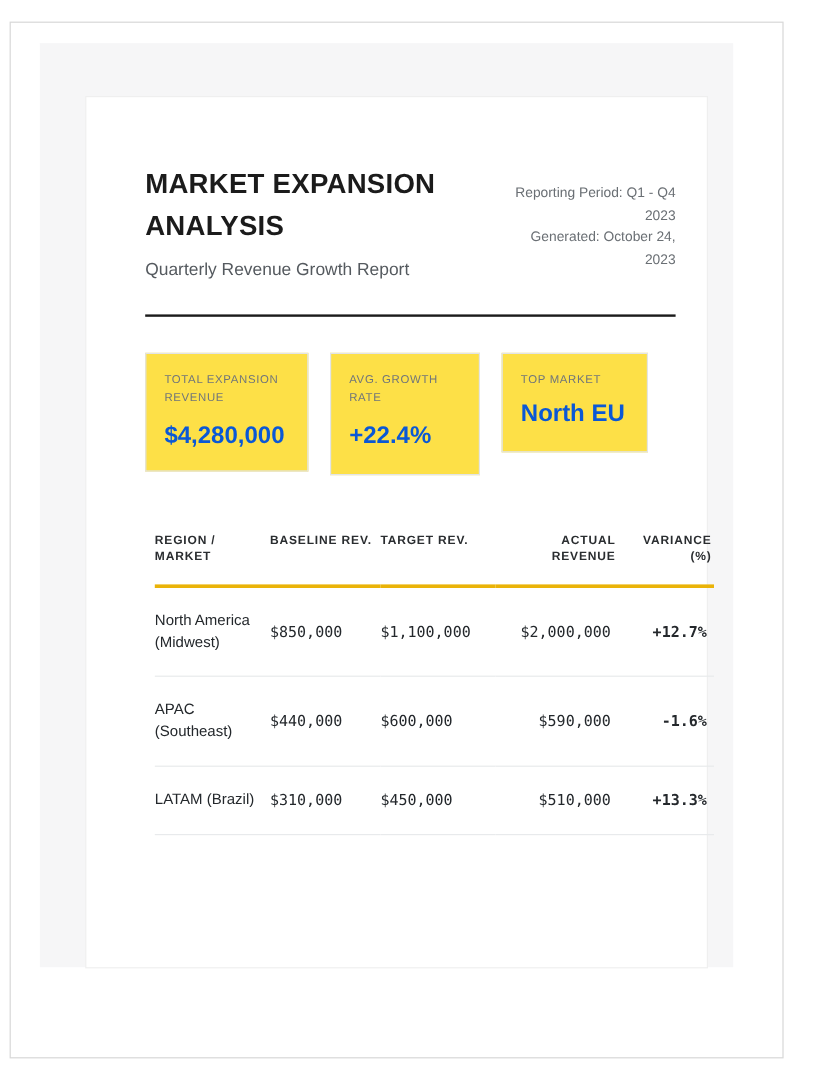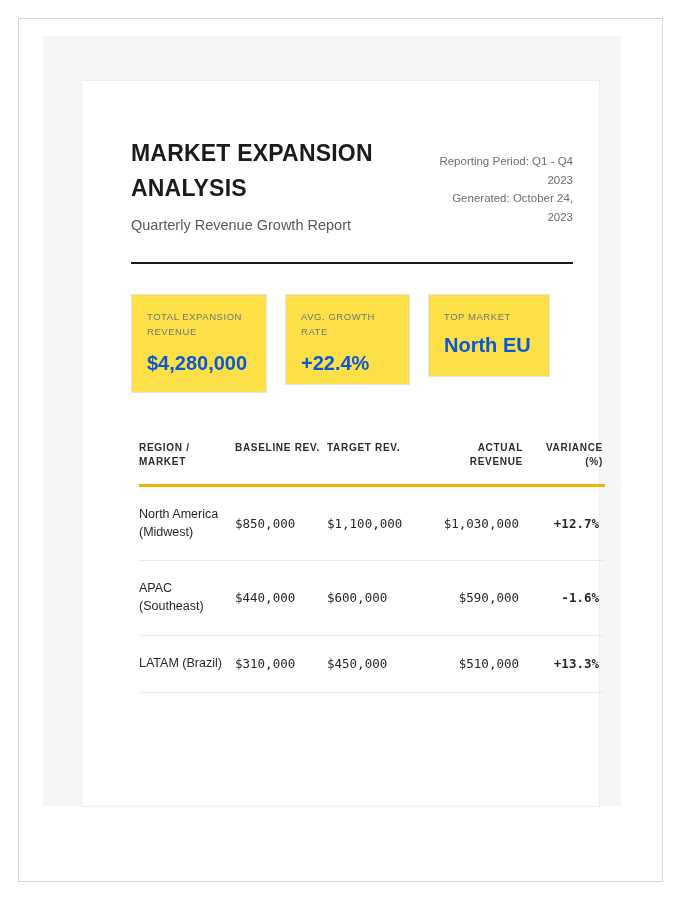--- a/index.html
+++ b/index.html
@@ -10,21 +10,21 @@
     width: 700px;
     height: 900px;
     background: #ffffff;
     font-family: "Liberation Sans", sans-serif;
     overflow: hidden;
   }
 
   
   .viewer {
     position: absolute;
-    left: 18px;
+    left: 8px;
     top: 18px;
     width: 645px;
     height: 864px;
     background: #ffffff;
     border: 1px solid #d8d8d8;
     overflow: hidden;
     box-sizing: border-box;
   }
 
   
@@ -98,21 +98,21 @@
     gap: 18px;
     margin-top: 30px;
   }
   .kpi-card {
     border: 1px solid #e2e4e7;
     box-sizing: border-box;
     padding: 14px 15px 16px 15px;
     background: #fde047;
   }
   .kpi-card.k0 { width: 136px; height: 99px; }
-  .kpi-card.k1 { width: 125px; height: 91px; }
+  .kpi-card.k1 { width: 125px; height: 102px; }
   .kpi-card.k2 { width: 122px; height: 83px; }
   .kpi-label {
     font-size: 9.5px;
     letter-spacing: 0.55px;
     color: #70757a;
     text-transform: uppercase;
     line-height: 1.65;
   }
   .kpi-value {
     font-size: 20px;
@@ -247,21 +247,21 @@
               <th>TARGET REV.</th>
               <th class="num">ACTUAL REVENUE</th>
               <th class="num">VARIANCE (%)</th>
             </tr>
           </thead>
           <tbody>
             <tr>
               <td class="region">North America (Midwest)</td>
               <td class="money">$850,000</td>
               <td class="money">$1,100,000</td>
-              <td class="actual">$1,030,000</td>
+              <td class="actual">$2,000,000</td>
               <td class="variance pos">+12.7%</td>
             </tr>
             <tr>
               <td class="region">APAC (Southeast)</td>
               <td class="money">$440,000</td>
               <td class="money">$600,000</td>
               <td class="actual">$590,000</td>
               <td class="variance neg">-1.6%</td>
             </tr>
             <tr>

